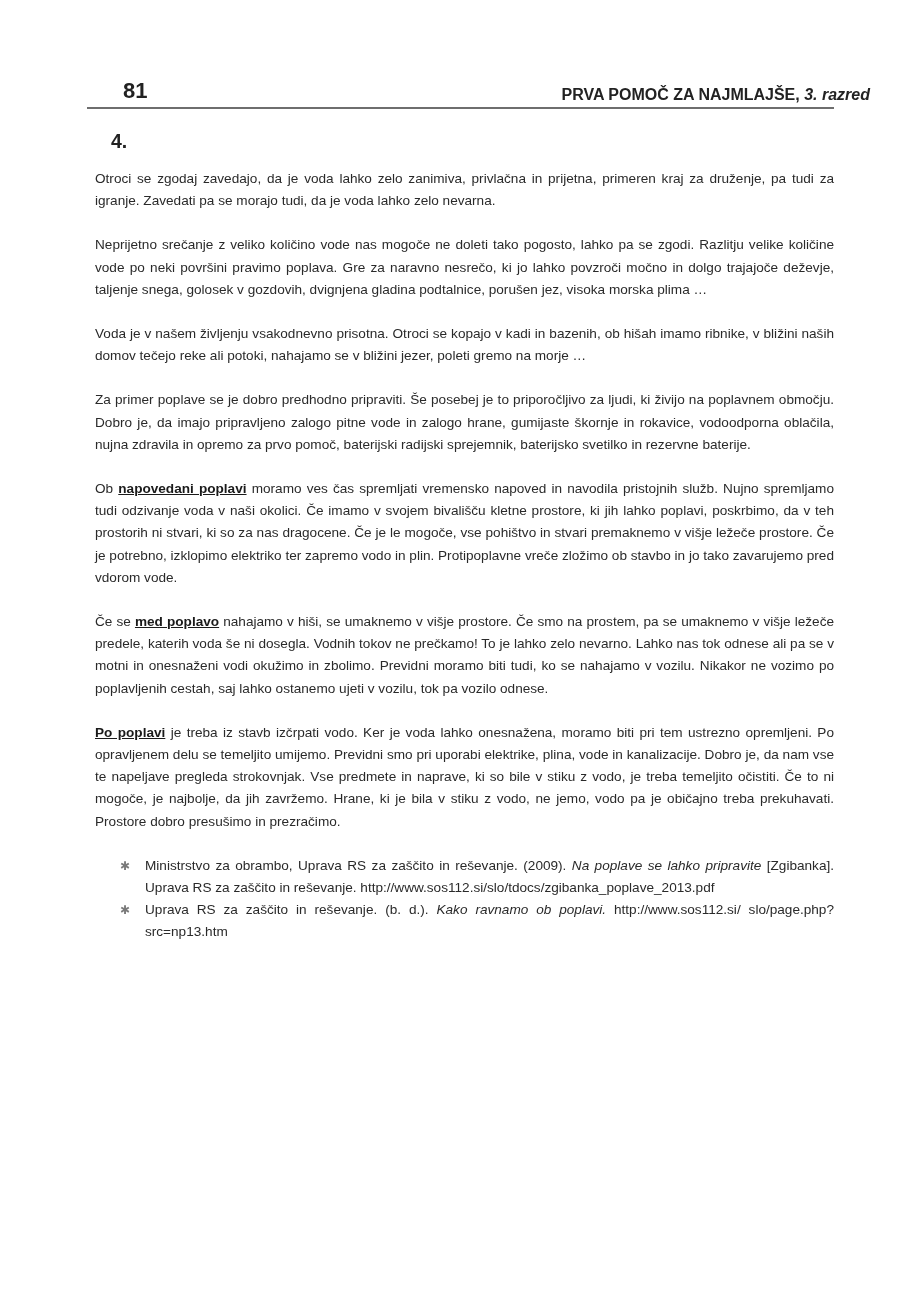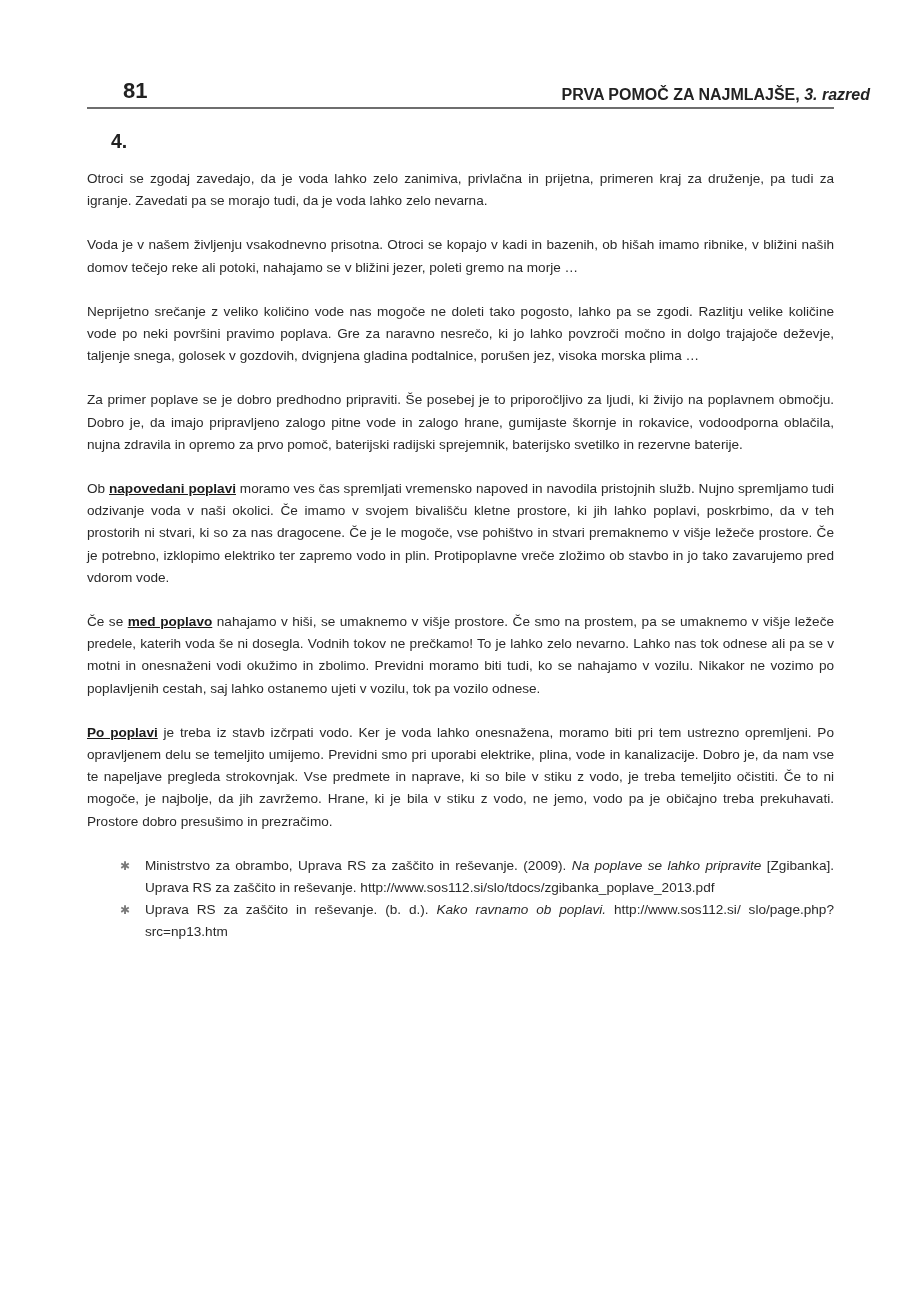--- a/index.html
+++ b/index.html
@@ -10,21 +10,21 @@
             display: flex; justify-content: space-between; align-items: flex-end; margin-left: 36px; }
   .page-num { font-size: 22px; font-weight: bold; color: #222; letter-spacing: 0px; }
   .running-title { font-size: 16px; font-weight: bold; color: #222; }
   .running-title i { font-style: italic; }
   .rule { position: absolute; left: 0; top: 107px; width: 747px; height: 2px; background: #6e6e6e; }
   .heading { position: absolute; left: 24px; top: 130px; font-size: 19.5px; font-weight: bold; color: #222;
              display: flex; }
   .heading .num { width: 34px; }
   .body { position: absolute; left: 0; top: 168px; width: 747px; font-size: 13.6px; line-height: 22.2px;
           text-align: justify; hyphens: manual; }
-  .body p { margin: 0 0 22px 0; }
+  .body p { margin: 0 0 22px 8px; }
   .body b { font-weight: bold; color: #1a1a1a; text-decoration: underline; }
   .refs { list-style: none; margin: 0; padding: 0 0 0 33px; }
   .refs li { position: relative; padding-left: 25px; text-align: justify; margin: 0; }
   .refs li .bullet { position: absolute; left: 0; top: 0; color: #7a7a7a; font-size: 12px; }
   .refs li i { }
 </style>
 </head>
 <body>
 
 <div class="page">
@@ -33,22 +33,22 @@
     <span class="running-title"><span>PRVA POMOČ ZA NAJMLAJŠE,</span> <i>3. razred</i></span>
   </div>
   <div class="rule"></div>
 
   <div class="heading">
     <span class="num">4.</span>
   </div>
 
   <div class="body">
     <p>Otroci se zgodaj zavedajo, da je voda lahko zelo zanimiva, privlačna in prijetna, primeren kraj za dru­ženje, pa tudi za igranje. Zavedati pa se morajo tudi, da je voda lahko zelo nevarna.</p>
+    <p>Neprijetno srečanje z veliko količino vode nas mogoče ne doleti tako pogosto, lahko pa se zgodi. Razlitju velike količine vode po neki površini pravimo poplava. Gre za naravno nesrečo, ki jo lahko povzroči močno in dolgo trajajoče deževje, taljenje snega, golosek v gozdovih, dvignjena gladina podtalnice, porušen jez, visoka morska plima …</p>
     <p>Voda je v našem življenju vsakodnevno prisotna. Otroci se kopajo v kadi in bazenih, ob hišah ima­mo ribnike, v bližini naših domov tečejo reke ali potoki, nahajamo se v bližini jezer, poleti gremo na morje …</p>
-    <p>Neprijetno srečanje z veliko količino vode nas mogoče ne doleti tako pogosto, lahko pa se zgodi. Razlitju velike količine vode po neki površini pravimo poplava. Gre za naravno nesrečo, ki jo lahko povzroči močno in dolgo trajajoče deževje, taljenje snega, golosek v gozdovih, dvignjena gladina podtalnice, porušen jez, visoka morska plima …</p>
     <p>Za primer poplave se je dobro predhodno pripraviti. Še posebej je to priporočljivo za ljudi, ki živijo na poplavnem območju. Dobro je, da imajo pripravljeno zalogo pitne vode in zalogo hrane, gumijaste škornje in rokavice, vodoodporna oblačila, nujna zdravila in opremo za prvo pomoč, baterijski radij­ski sprejemnik, baterijsko svetilko in rezervne baterije.</p>
     <p><span>Ob </span><b>napovedani poplavi</b><span> moramo ves čas spremljati vremensko napoved in navodila pristojnih služb. Nujno spremljamo tudi odzivanje voda v naši okolici. Če imamo v svojem bivališču kletne prostore, ki jih lahko poplavi, poskrbimo, da v teh prostorih ni stvari, ki so za nas dragocene. Če je le mogoče, vse pohištvo in stvari premaknemo v višje ležeče prostore. Če je potrebno, izklopimo elektriko ter zapre­mo vodo in plin. Protipoplavne vreče zložimo ob stavbo in jo tako zavarujemo pred vdorom vode.</span></p>
     <p><span>Če se </span><b>med poplavo</b><span> nahajamo v hiši, se umaknemo v višje prostore. Če smo na prostem, pa se uma­knemo v višje ležeče predele, katerih voda še ni dosegla. Vodnih tokov ne prečkamo! To je lahko zelo nevarno. Lahko nas tok odnese ali pa se v motni in onesnaženi vodi okužimo in zbolimo. Previdni moramo biti tudi, ko se nahajamo v vozilu. Nikakor ne vozimo po poplavljenih cestah, saj lahko osta­nemo ujeti v vozilu, tok pa vozilo odnese.</span></p>
     <p><b>Po poplavi</b><span> je treba iz stavb izčrpati vodo. Ker je voda lahko onesnažena, moramo biti pri tem ustre­zno opremljeni. Po opravljenem delu se temeljito umijemo. Previdni smo pri uporabi elektrike, plina, vode in kanalizacije. Dobro je, da nam vse te napeljave pregleda strokovnjak. Vse predmete in napra­ve, ki so bile v stiku z vodo, je treba temeljito očistiti. Če to ni mogoče, je najbolje, da jih zavržemo. Hrane, ki je bila v stiku z vodo, ne jemo, vodo pa je običajno treba prekuhavati. Prostore dobro pre­sušimo in prezračimo.</span></p>
 
     <ul class="refs">
       <li>
         <span class="bullet">✱</span>
         <span>Ministrstvo za obrambo, Uprava RS za zaščito in reševanje. (2009). </span><i>Na poplave se lahko prip­ravite</i><span> [Zgibanka]. Uprava RS za zaščito in reševanje. http://www.sos112.si/slo/tdocs/zgiban­ka_poplave_2013.pdf</span>
       </li>

